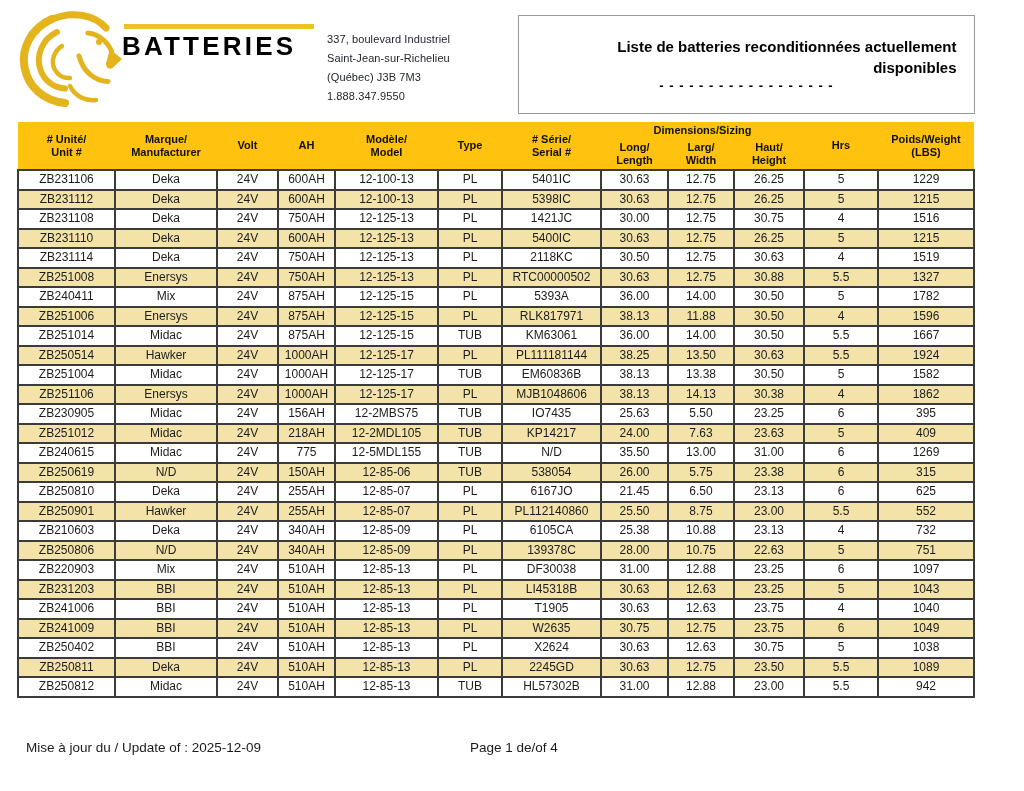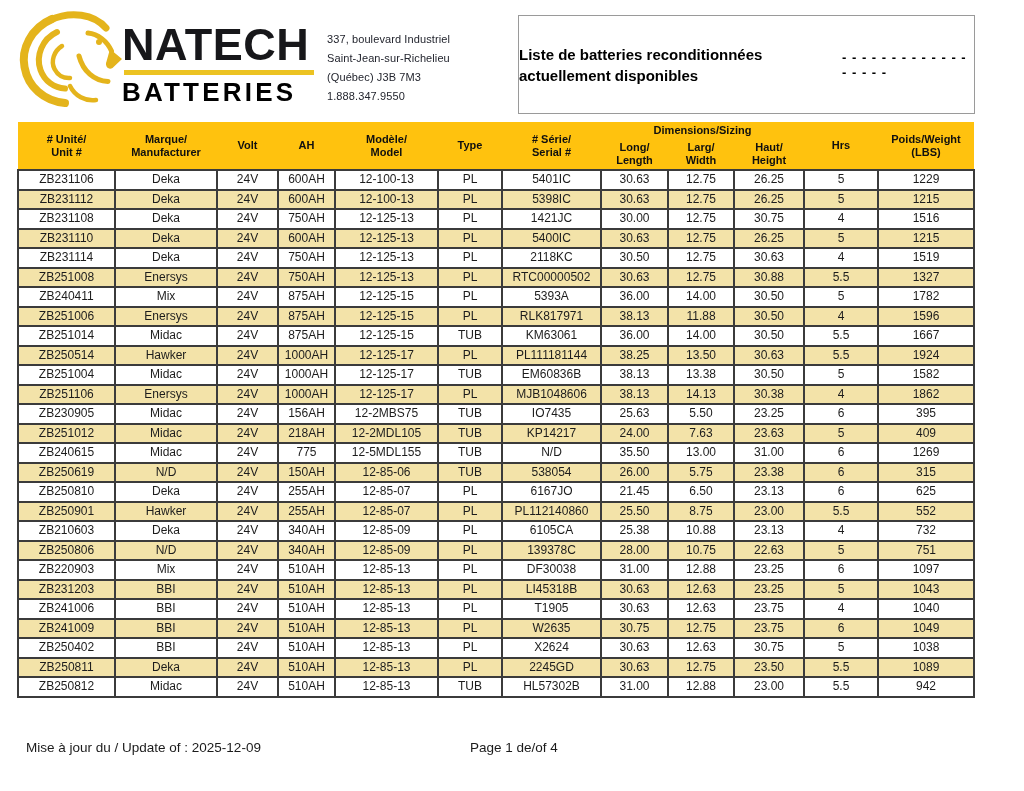--- a/index.html
+++ b/index.html
@@ -29,22 +29,22 @@
 
   .address {
     position: absolute; left: 327px; top: 30px;
     font-size: 11px; font-weight: 400; color: #23252e;
     line-height: 19px; letter-spacing: 0.1px;
   }
 
   .title-box {
     position: absolute; left: 518px; top: 15px; width: 455px; height: 97px;
     border: 1px solid #9a9a9a; background: #ffffff;
-    display: flex; flex-direction: row; justify-content: center; align-items: center;
-    text-align: left; font-weight: 700; color: #000;
+    display: flex; flex-direction: column; justify-content: center; align-items: center;
+    text-align: right; font-weight: 700; color: #000;
   }
   .title-fr { font-size: 15px; line-height: 21px; max-width: 420px; }
   .title-divider { font-size: 13px; line-height: 15px; letter-spacing: 1px; font-weight: 700; }
   .title-en { font-size: 15px; line-height: 21px; }
 
   
   table.batt {
     position: absolute; left: 17px; top: 122px;
     width: 956px; border-collapse: collapse; table-layout: fixed;
   }
@@ -86,21 +86,20 @@
           <path d="M72 25 C82 26 91 33 95.5 43" stroke-width="5"></path>
           <path d="M63 48 C67 63 78 73 92 73.5" stroke-width="5"></path>
           <path d="M54 78 C59 88 69 93.5 80 92" stroke-width="4.5"></path>
         </g>
         <path d="M94 41 L106 51 L96.5 60 C92.5 62.5 88.5 58 90.5 53.5 Z" fill="#E4B41C"></path>
         <circle cx="83" cy="34" r="3" fill="#E4B41C"></circle>
       </svg>
     </div>
 
     <div class="brand">
-      <div class="brand-name">NATECH</div>
       <div class="brand-rule"></div>
       <div class="brand-sub">BATTERIES</div>
     </div>
 
     <div class="address">
       <div>337, boulevard Industriel</div>
       <div>Saint-Jean-sur-Richelieu</div>
       <div>(Québec)  J3B 7M3</div>
       <div>1.888.347.9550</div>
     </div>

